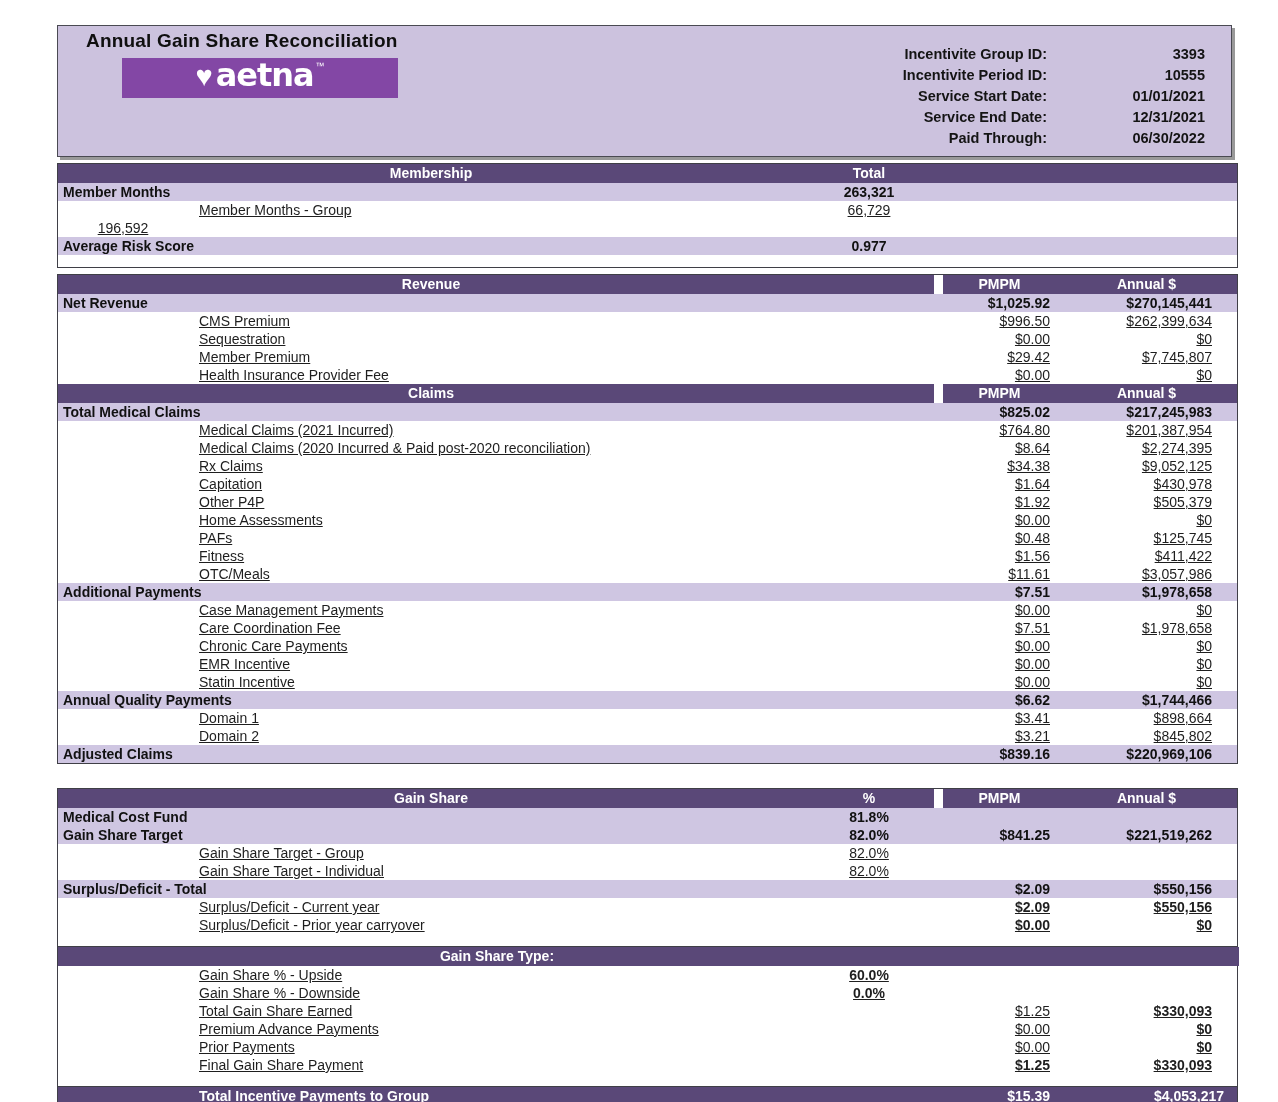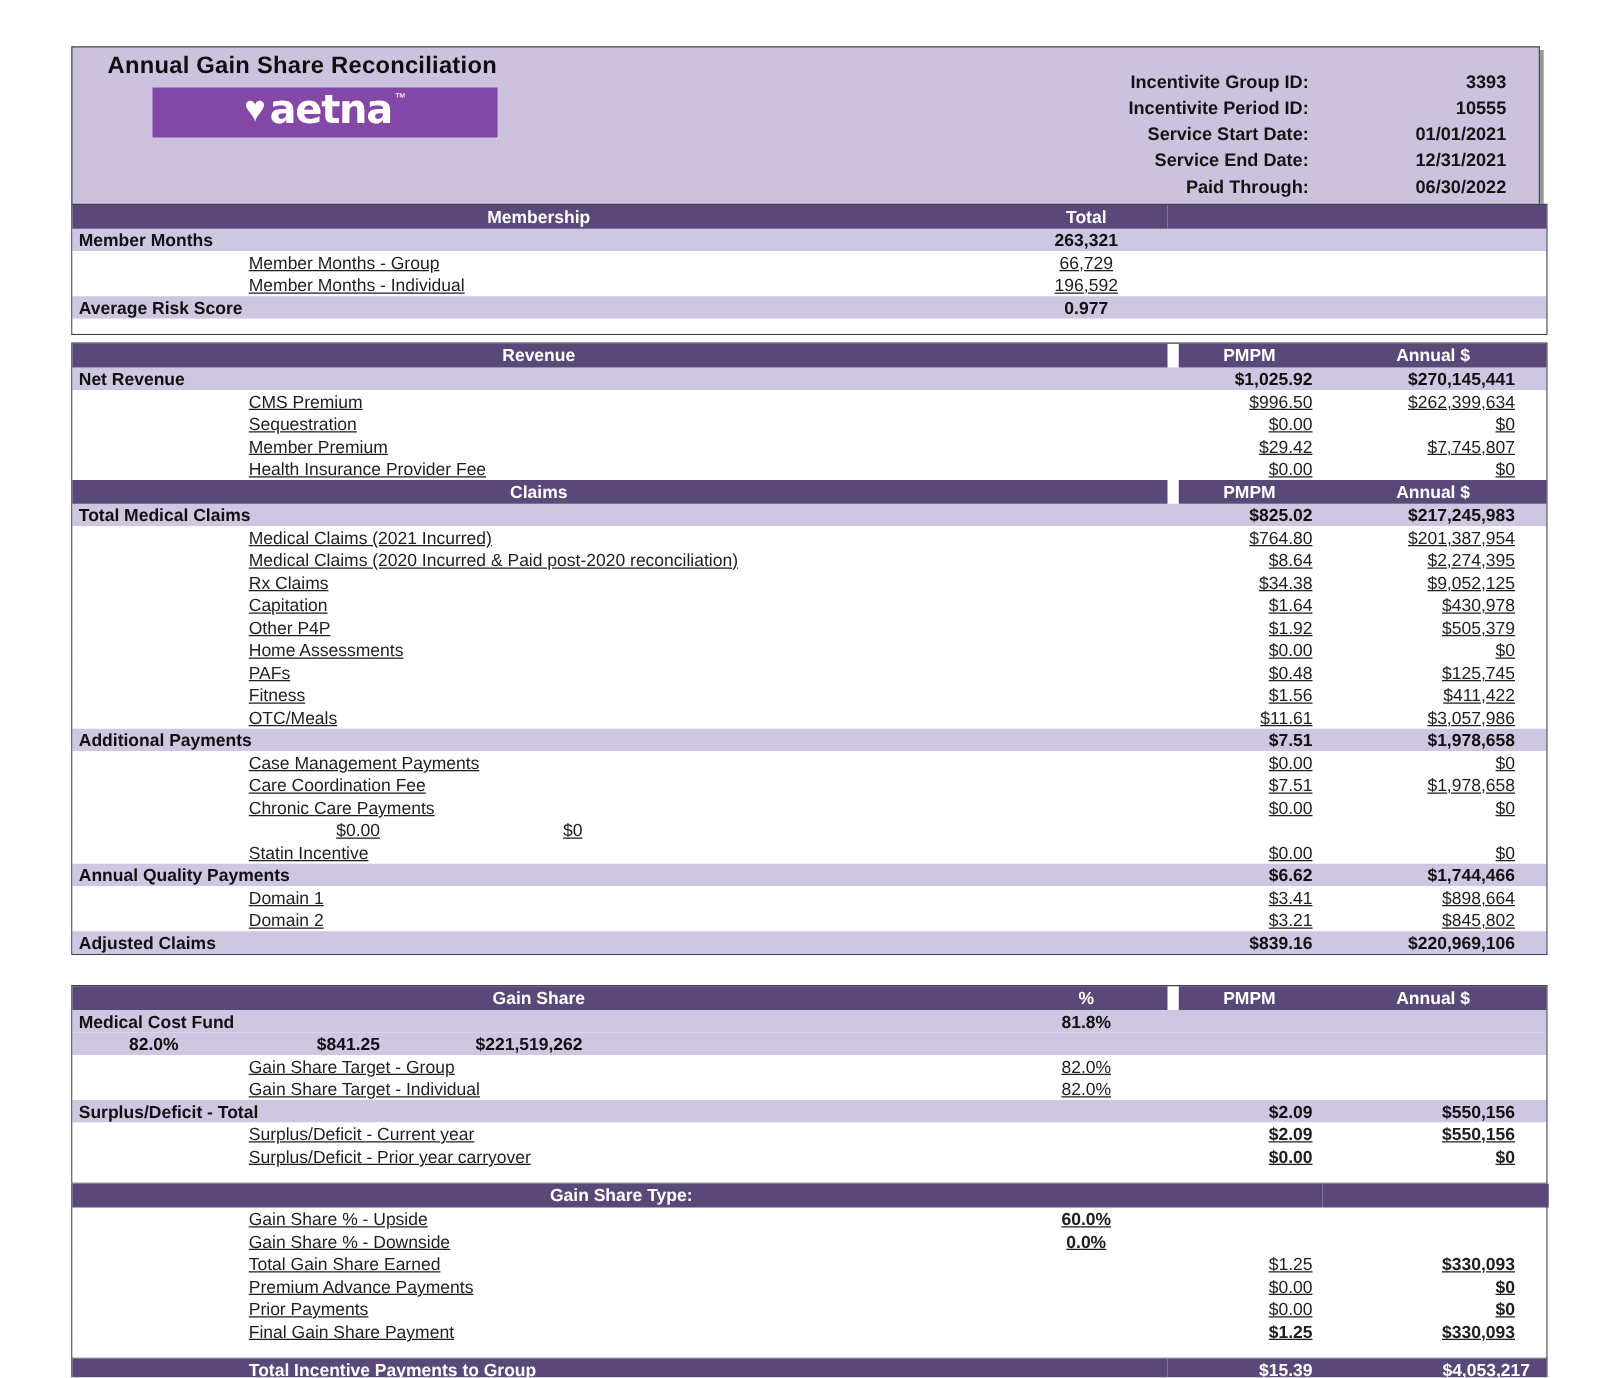--- a/index.html
+++ b/index.html
@@ -6,21 +6,21 @@
   body {
     width:1278px; height:1102px; position:relative;
     font-family:"Liberation Sans", sans-serif;
     color:#1a1a1a;
     -webkit-font-smoothing:antialiased;
   }
   .page { position:absolute; inset:0; background:#ffffff; overflow:hidden; }
 
   
   .header-box {
-    position:absolute; left:57px; top:37px; width:1173px; height:130px;
+    position:absolute; left:57px; top:25px; width:1173px; height:130px;
     background:#ccc2de; border:1px solid #4a4a52;
     box-shadow:3px 3px 0 #999999;
   }
   .doc-title {
     position:absolute; left:28px; top:4px;
     font-size:19px; font-weight:bold; color:#0f0f0f; letter-spacing:0.2px;
   }
   .logo {
     position:absolute; left:64px; top:32px; width:276px; height:40px;
     background:#8347a5; display:flex; align-items:center; justify-content:center;
@@ -121,21 +121,20 @@
           <div class="c-pmpm"></div>
           <div class="c-annual"></div>
         </div>
         <div class="row det">
           <div class="c-label indent">Member Months - Group</div>
           <div class="c-pct">66,729</div>
           <div class="c-pmpm"></div>
           <div class="c-annual"></div>
         </div>
         <div class="row det">
-          <div class="c-label indent">Member Months - Individual</div>
           <div class="c-pct">196,592</div>
           <div class="c-pmpm"></div>
           <div class="c-annual"></div>
         </div>
         <div class="row sec">
           <div class="c-label">Average Risk Score</div>
           <div class="c-pct">0.977</div>
           <div class="c-pmpm"></div>
           <div class="c-annual"></div>
         </div>
@@ -262,20 +261,21 @@
           <div class="c-pmpm">$7.51</div>
           <div class="c-annual">$1,978,658</div>
         </div>
         <div class="row det">
           <div class="c-label indent">Chronic Care Payments</div>
           <div class="c-pct"></div>
           <div class="c-pmpm">$0.00</div>
           <div class="c-annual">$0</div>
         </div>
         <div class="row det">
+          <div class="c-label indent">EMR Incentive</div>
           <div class="c-pct"></div>
           <div class="c-pmpm">$0.00</div>
           <div class="c-annual">$0</div>
         </div>
         <div class="row det">
           <div class="c-label indent">Statin Incentive</div>
           <div class="c-pct"></div>
           <div class="c-pmpm">$0.00</div>
           <div class="c-annual">$0</div>
         </div>
@@ -311,20 +311,21 @@
           <div class="c-pmpm">PMPM</div>
           <div class="c-annual">Annual $</div>
         </div>
         <div class="row sec">
           <div class="c-label">Medical Cost Fund</div>
           <div class="c-pct">81.8%</div>
           <div class="c-pmpm"></div>
           <div class="c-annual"></div>
         </div>
         <div class="row sec">
+          <div class="c-label">Gain Share Target</div>
           <div class="c-pct">82.0%</div>
           <div class="c-pmpm">$841.25</div>
           <div class="c-annual">$221,519,262</div>
         </div>
         <div class="row det">
           <div class="c-label indent">Gain Share Target - Group</div>
           <div class="c-pct">82.0%</div>
           <div class="c-pmpm"></div>
           <div class="c-annual"></div>
         </div>

